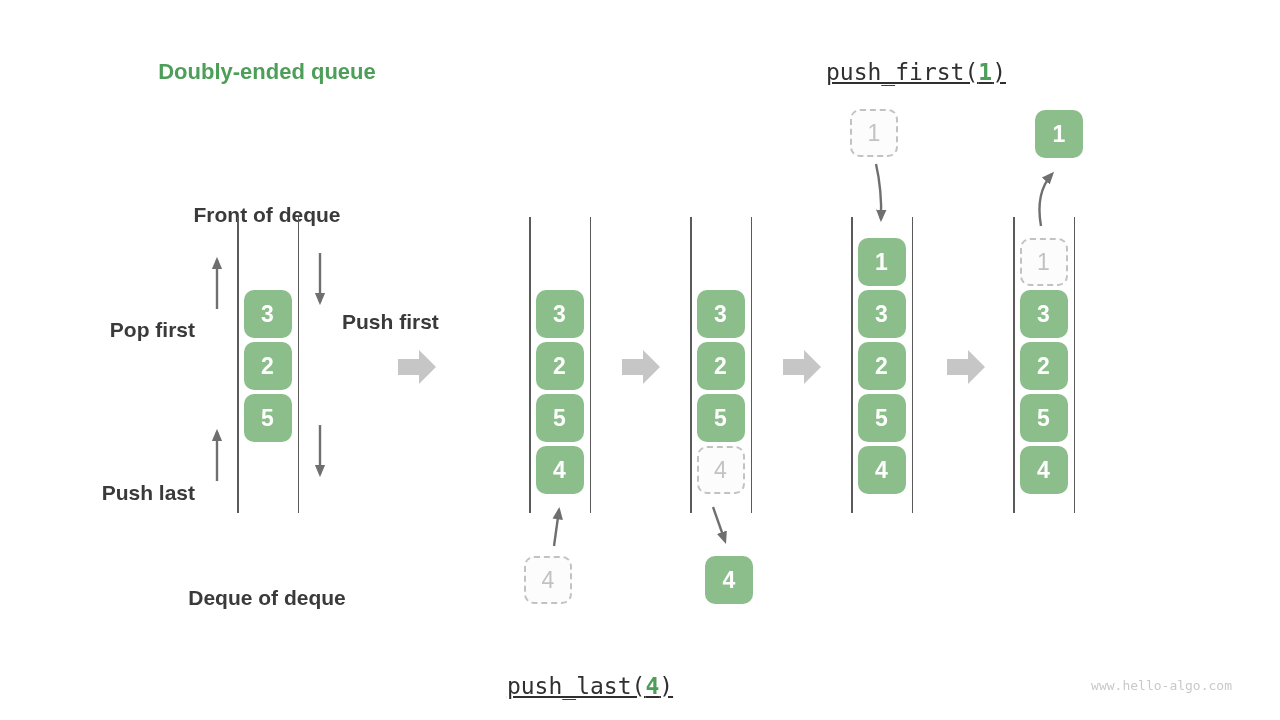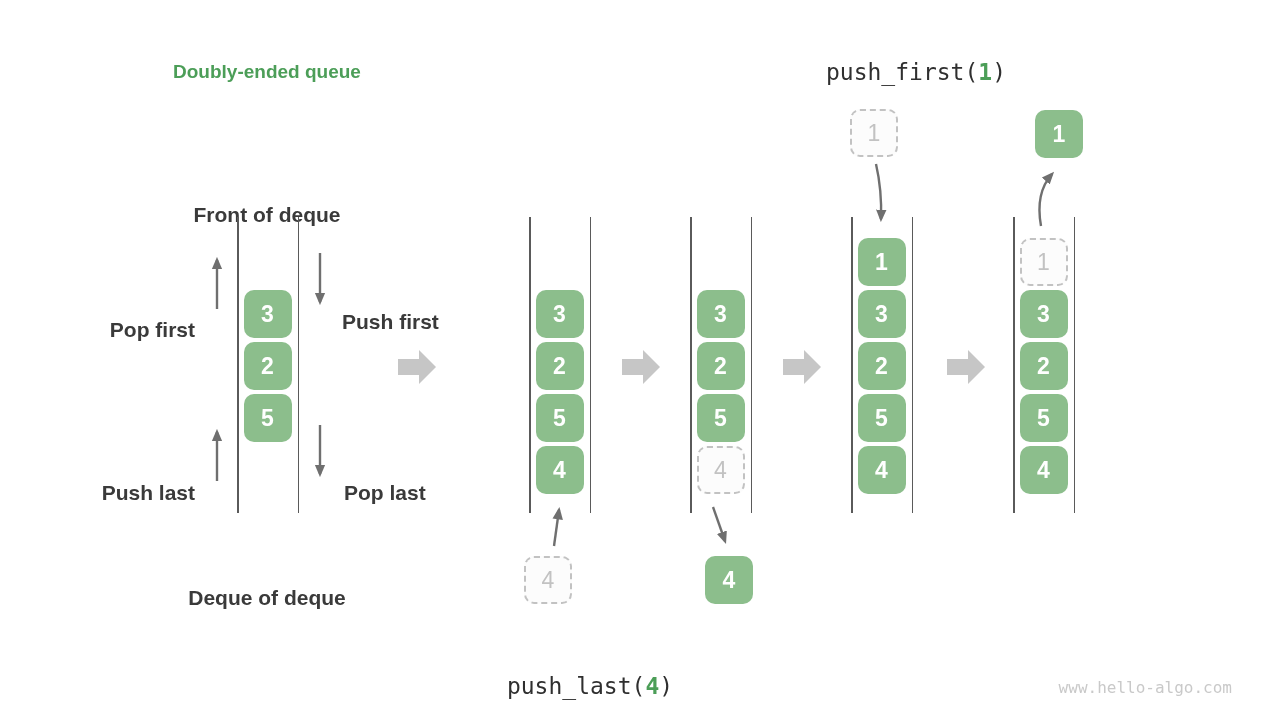--- a/index.html
+++ b/index.html
@@ -15,21 +15,21 @@
   }
   *{margin:0;padding:0;box-sizing:border-box;}
   body{background:#ffffff;}
   .canvas{
     position:relative;width:1280px;height:720px;background:#ffffff;
     overflow:hidden;font-family:"Liberation Sans",sans-serif;
   }
   .abs{position:absolute;}
   
   .title-line{left:117px;width:300px;text-align:center;font-weight:bold;
-    font-size:19px;line-height:28px;color:var(--green-accent);}
+    font-size:22px;line-height:28px;color:var(--green-accent);}
   .anatomy-label{font-weight:bold;font-size:21px;line-height:24px;color:var(--ink);margin-top:40px;}
   .center{text-align:center;}
   .right{text-align:right;}
   
   .deque{position:absolute;top:217px;width:62px;height:296px;}
   .wall{position:absolute;top:0;width:1.5px;height:296px;background:var(--wall);}
   .wall.wl{left:0;}
   .wall.wr{right:0;}
   .cell{
     position:absolute;width:48px;height:48px;border-radius:10px;
@@ -38,46 +38,45 @@
   }
   .deque .cell{left:6.5px;}
   .cell.ghost{
     background:#fcfcfc;border:2px dashed var(--ghost);color:var(--ghost);
     font-weight:400;
   }
   .r0{top:21px;} .r1{top:73px;} .r2{top:125px;} .r3{top:177px;} .r4{top:229px;}
   
   .op{
     font-family:"DejaVu Sans Mono",monospace;font-size:23px;line-height:27px;
-    color:var(--code-ink);white-space:nowrap;text-align:center;width:260px;
+    color:var(--code-ink);white-space:nowrap;text-align:center;width:260px;text-decoration:underline;
   }
   .op .arg{color:var(--green-accent);font-weight:bold;}
   
   svg.overlay{position:absolute;left:0;top:0;pointer-events:none;}
   .sarrow{stroke:var(--small-arrow);stroke-width:2.4;fill:none;}
   .ah{fill:var(--small-arrow);}
   .bigarrow{fill:var(--big-arrow);}
   .watermark{
-    font-family:"DejaVu Sans Mono",monospace;font-size:16px;color:var(--watermark);
+    font-family:"DejaVu Sans Mono",monospace;font-size:13px;color:var(--watermark);
   }
 </style>
 </head>
 <body>
 
 <div class="canvas">
 
   <div class="abs title-line" style="top:58px;">Doubly-ended queue</div>
 
   <div class="abs anatomy-label center" style="top:163px;left:117px;width:300px;">Front of deque</div>
   <div class="abs anatomy-label center" style="top:546px;left:117px;width:300px;">Deque of deque</div>
 
   <div class="abs anatomy-label right" style="top:278px;left:8px;width:187px;">Pop first</div>
   <div class="abs anatomy-label right" style="top:441px;left:8px;width:187px;">Push last</div>
   <div class="abs anatomy-label" style="top:270px;left:342px;width:200px;">Push first</div>
-  <div class="abs anatomy-label" style="top:441px;left:344px;width:200px;">Pop last</div>
 
   <svg class="overlay" width="1280" height="720" viewBox="0 0 1280 720">
     <defs>
       <marker id="head" viewBox="0 0 10 10" refX="7.5" refY="5" markerWidth="5.2" markerHeight="5.2" orient="auto">
         <path class="ah" d="M0,0.8 L10,5 L0,9.2 Z"></path>
       </marker>
     </defs>
 
     <path class="sarrow" d="M217,309 L217,260" marker-end="url(#head)"></path>
     <path class="sarrow" d="M320,253 L320,302" marker-end="url(#head)"></path>

